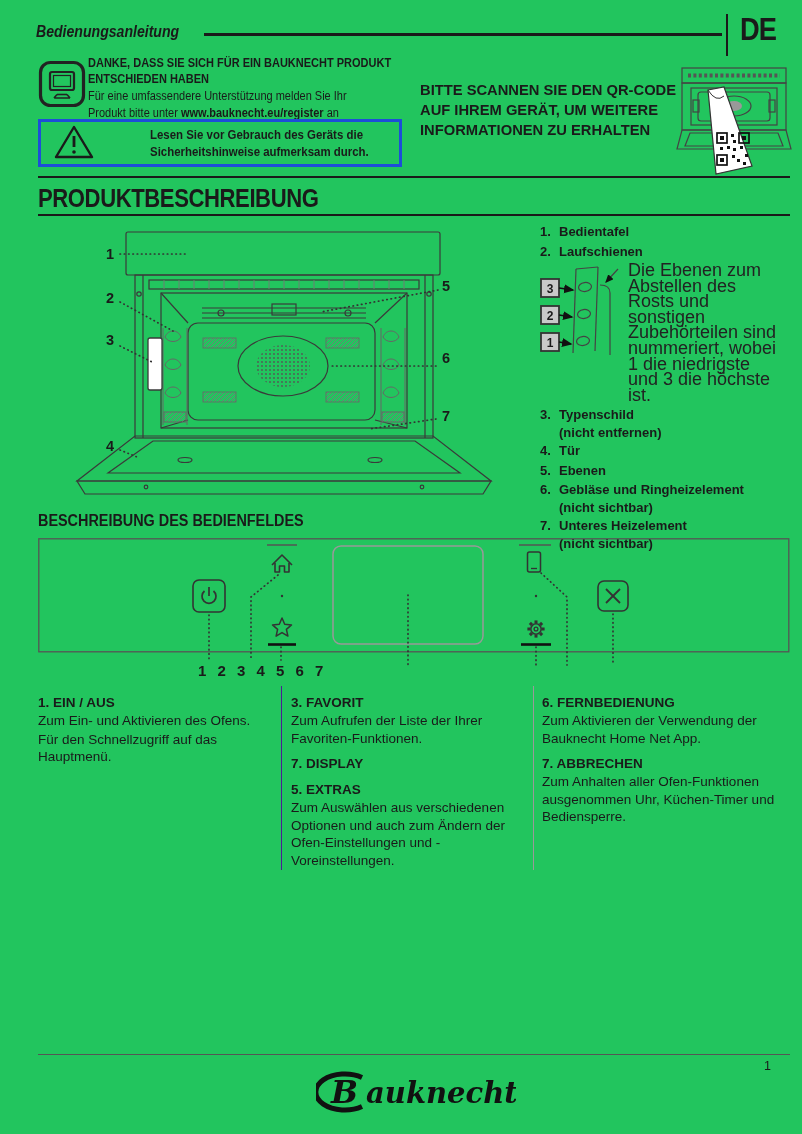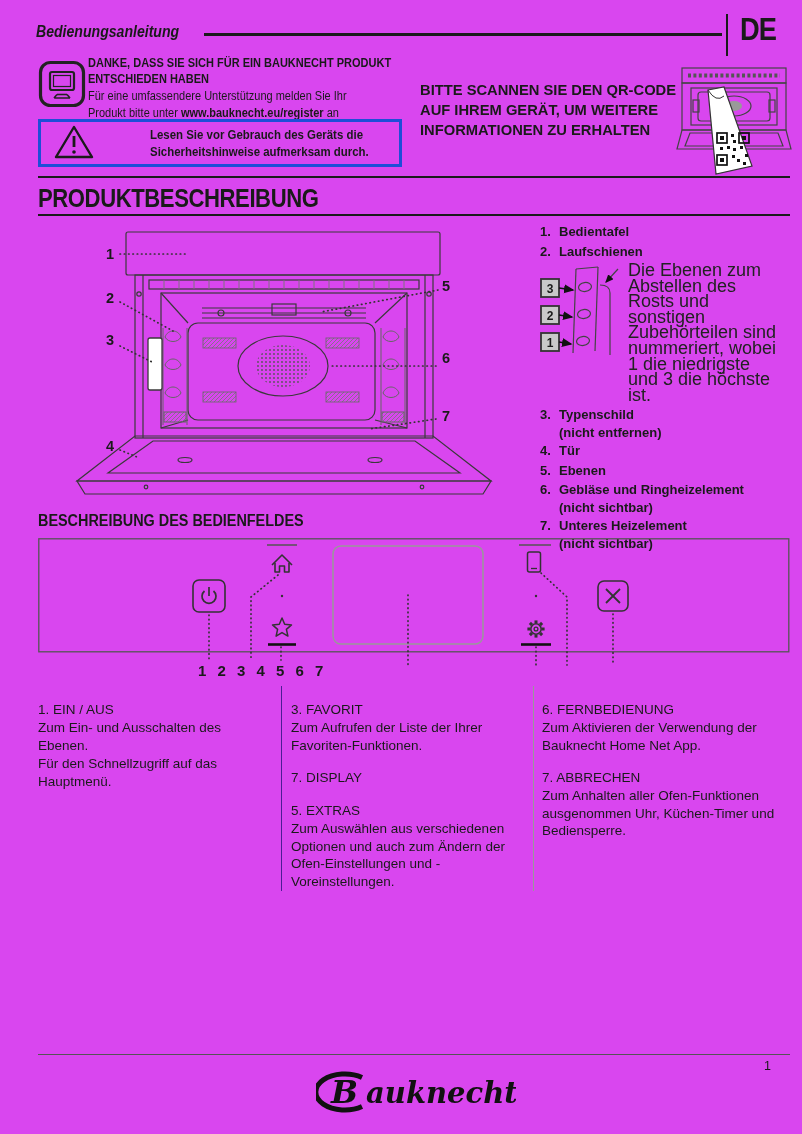--- a/index.html
+++ b/index.html
@@ -1,16 +1,16 @@
 <!DOCTYPE html>
 <html><head>
 <meta charset="utf-8">
 <style>
   html,body{margin:0;padding:0;background:#888;}
-  .page{position:relative;width:802px;height:1134px;background:#d946ef;margin:0 auto;
+  .page{position:relative;width:802px;height:1134px;background:#22c55e;margin:0 auto;
         font-family:"Liberation Sans",sans-serif;color:#1a1a1a;overflow:hidden;}
   .abs{position:absolute;}
   .cond{display:inline-block;transform:scaleX(.88);transform-origin:0 0;}
   .rule{background:#1a1a1a;}
   
   .doc-title{left:36px;top:23px;font-size:16px;font-weight:bold;font-style:italic;}
   .hdr-line{left:204px;top:33px;width:518px;height:3px;}
   .hdr-vline{left:726px;top:14px;width:2px;height:42px;}
   .lang{left:740px;top:12px;font-size:31px;font-weight:800;letter-spacing:-1px;}
   
@@ -38,21 +38,21 @@
   .note-txt{width:156px;margin-left:4px;font-size:18px;line-height:15.6px;color:#222;}
   
   .panel-title{left:38px;top:512px;font-size:16px;font-weight:800;
                transform:scaleX(.9);transform-origin:0 0;}
   
   .cols{left:38px;top:686px;width:752px;display:flex;font-size:13.5px;}
   .col{padding-right:10px;}
   .col1{width:235px;}
   .col2{width:234px;border-left:1px solid #4c1d95;border-right:1px solid #999;padding-left:9px;}
   .col3{width:240px;padding-left:8px;}
-  .itm-t{font-weight:normal;line-height:18px;margin-top:15px;}
+  .itm-t{font-weight:bold;line-height:18px;margin-top:8px;}
   .itm-d{line-height:17.5px;margin-bottom:1px;}
   
   .ftr-line{left:38px;top:1054px;width:752px;height:1.3px;background:#555;}
   .pageno{left:764px;top:1059px;font-size:12.5px;}
   svg{display:block;}
   text{font-family:"Liberation Sans",sans-serif;}
   .logo-text{font-family:"DejaVu Serif",serif;font-weight:bold;font-style:italic;}
 </style>
 </head>
 <body>
@@ -366,21 +366,21 @@
       <path d="M503,35 L529,59 V127"></path>
       <path d="M498,109 V127"></path>
       <path d="M575,76 V127"></path>
     </g>
     <text x="160" y="138" font-size="15" font-weight="bold" letter-spacing="3.5" fill="#1a1a1a">1 2 3 4 5 6 7</text>
   </svg>
 
   <div class="abs cols">
     <div class="col col1">
       <div class="itm-t">1. EIN / AUS</div>
-      <div class="itm-d">Zum Ein- und Ausschalten des Ebenen.</div>
+      <div class="itm-d">Zum Ein- und Aktivieren des Ofens.</div>
       <div class="itm-d">Für den Schnellzugriff auf das Hauptmenü.</div>
     </div>
     <div class="col col2">
       <div class="itm-t">3. FAVORIT</div>
       <div class="itm-d">Zum Aufrufen der Liste der Ihrer Favoriten-Funktionen.</div>
       <div class="itm-t">7. DISPLAY</div>
       <div class="itm-t">5. EXTRAS</div>
       <div class="itm-d">Zum Auswählen aus verschiedenen Optionen und auch zum Ändern der Ofen-Einstellungen und -Voreinstellungen.</div>
     </div>
     <div class="col col3">

